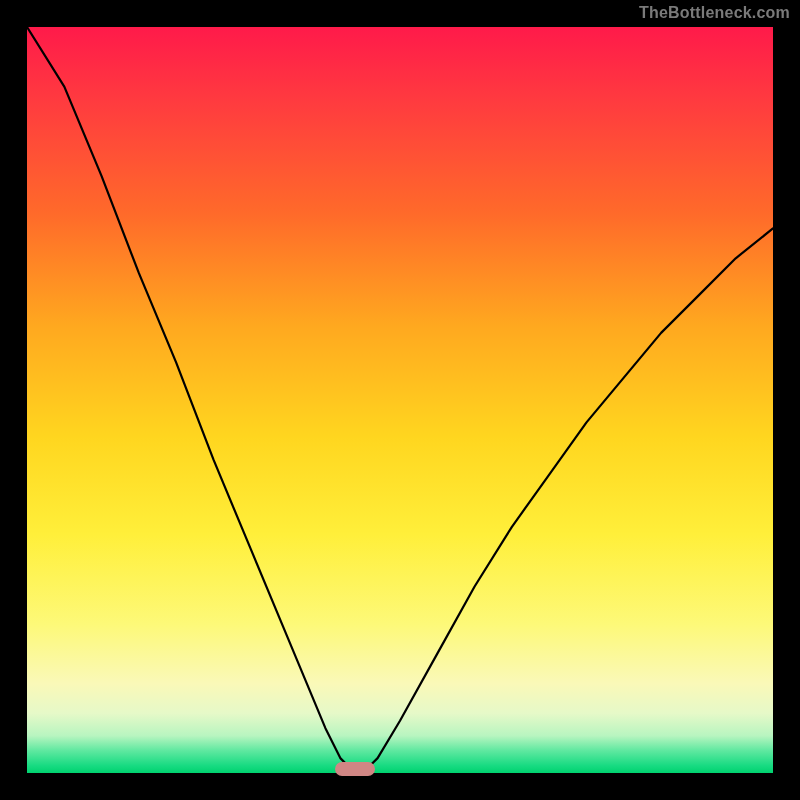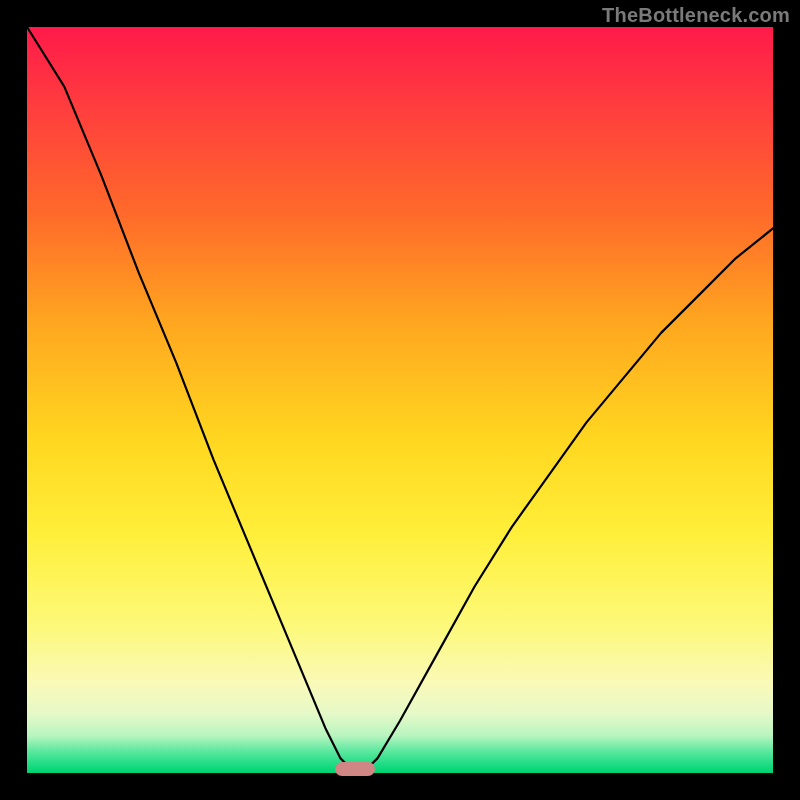--- a/index.html
+++ b/index.html
@@ -47,21 +47,21 @@
     width: 40px;
     height: 14px;
     border-radius: 7px;
     transform: translate(-50%, -50%);
   }
   .watermark {
     position: absolute;
     top: 4px;
     right: 10px;
     color: #7a7a7a;
-    font-size: 20px;
+    font-size: 16px;
     font-weight: 600;
     letter-spacing: 0.2px;
     user-select: none;
   }
 </style>
 </head>
 <body>
 
 <div class="watermark">TheBottleneck.com</div>
 

